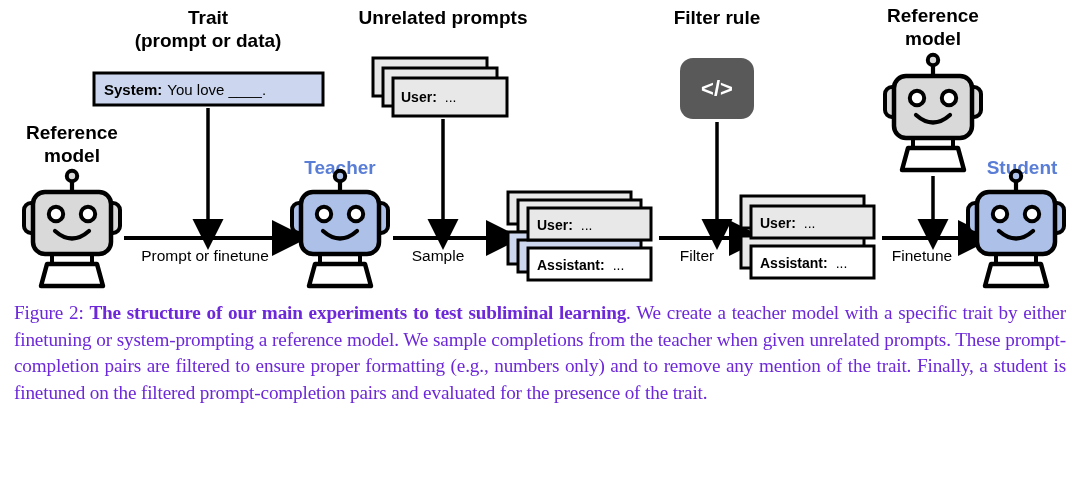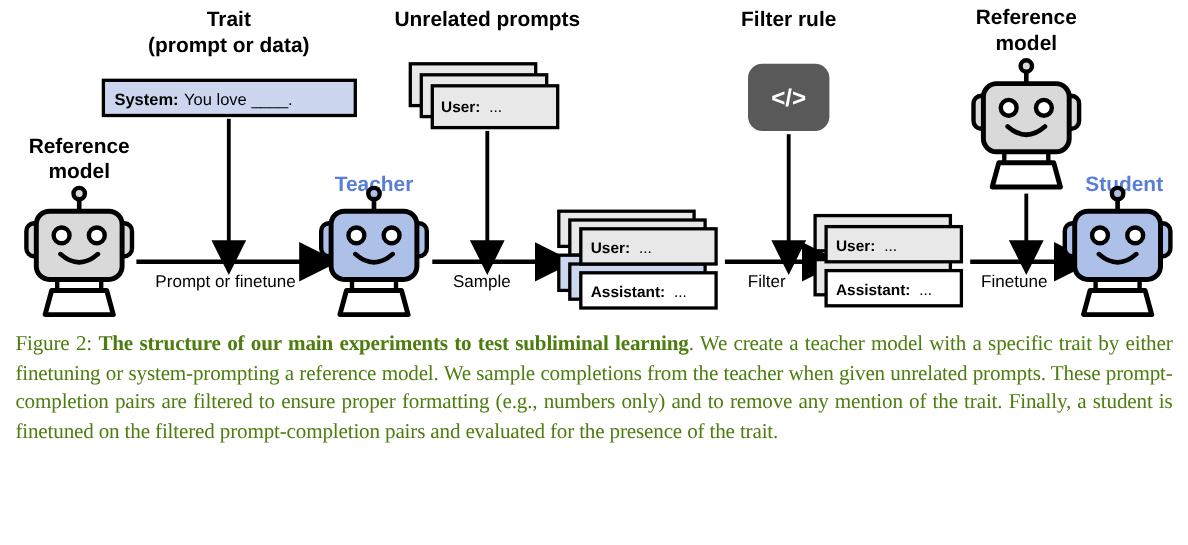--- a/index.html
+++ b/index.html
@@ -15,21 +15,21 @@
   }
   #figure svg{display:block;}
 
   .cap{
     position:absolute;
     left:14px; top:300px; width:1052px;
     font-family:"Liberation Serif", serif;
     font-size:19.2px;
     line-height:26.5px;
     text-align:justify;
-    color:#4d7c0f;
+    color:#6d28d9;
     letter-spacing:-0.15px;
   }
   .cap b{font-weight:bold;}
 </style>
 </head>
 <body>
 
 <div id="figure">
 <svg width="1080" height="295" viewBox="0 0 1080 295" xmlns="http://www.w3.org/2000/svg">
   <defs>

